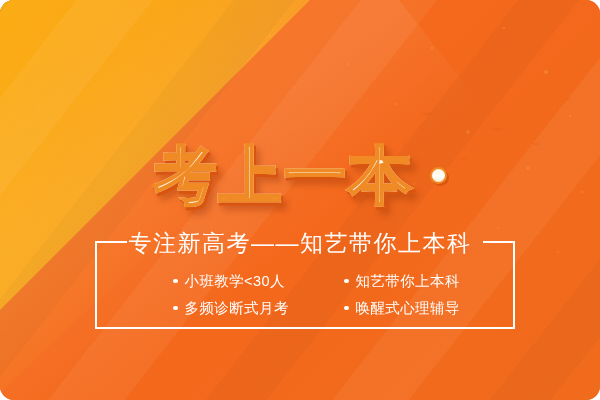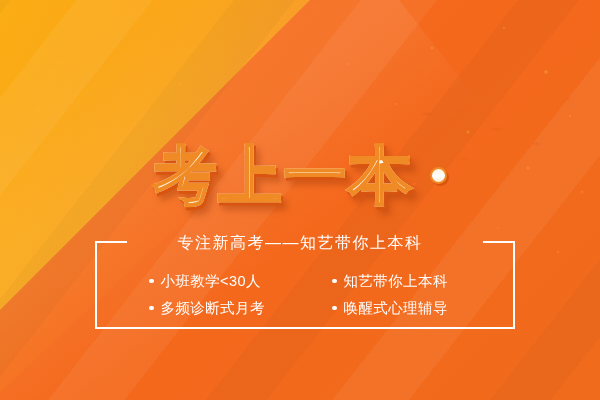--- a/index.html
+++ b/index.html
@@ -8,20 +8,21 @@
     background: #ffffff;
   }
 
   #banner {
     position: relative;
     width: 600px;
     height: 400px;
     overflow: hidden;
     font-family: "Liberation Sans", "DejaVu Sans", sans-serif;
     background: #F4681C;
+    border-radius: 14px;
   }
 
   
   .bg-base {
     position: absolute;
     inset: 0;
     background: linear-gradient(135deg,
         #F9A61A 0%,
         #F9A21A 9%,
         #F7801C 16%,
@@ -194,41 +195,41 @@
   .frame::before { left: -2px;  width: 32px; }
   .frame::after  { right: -2px; width: 32px; }
 
   .subtitle {
     position: absolute;
     left: 0;
     right: 0;
     top: 232px;
     text-align: center;
     color: #FFFFFF;
-    font-size: 16px;
+    font-size: 23px;
     font-weight: 400;
     letter-spacing: 1.5px;
     line-height: 22px;
     white-space: nowrap;
   }
   .subtitle-inner {
     display: inline-block;
     padding: 0 9px;
   }
 
   .features {
     position: absolute;
     left: 95px;
     width: 420px;
     top: 270px;
     display: grid;
     grid-template-columns: 1fr 1fr;
     row-gap: 5px;
     column-gap: 0;
-    padding-left: 54px;
+    padding-left: 78px;
     box-sizing: border-box;
   }
 
   .feature {
     display: flex;
     align-items: center;
     gap: 7px;
     color: #FFFFFF;
     font-size: 14.5px;
     font-weight: 400;

